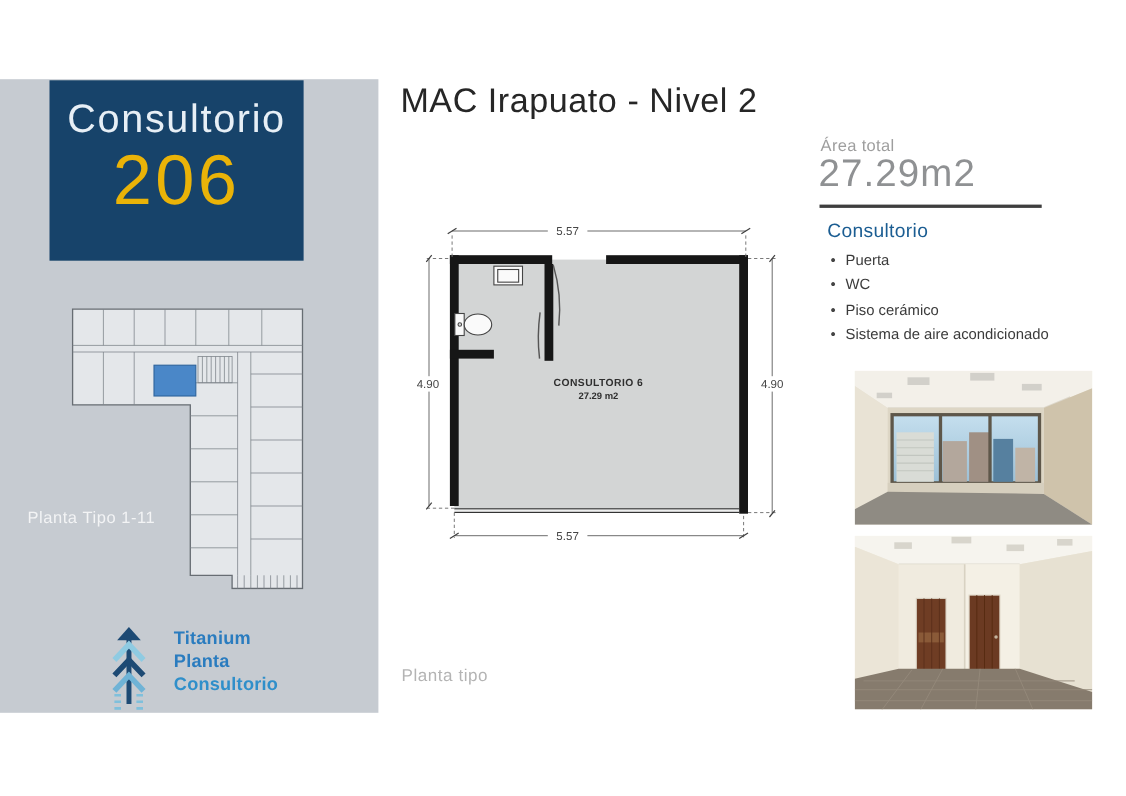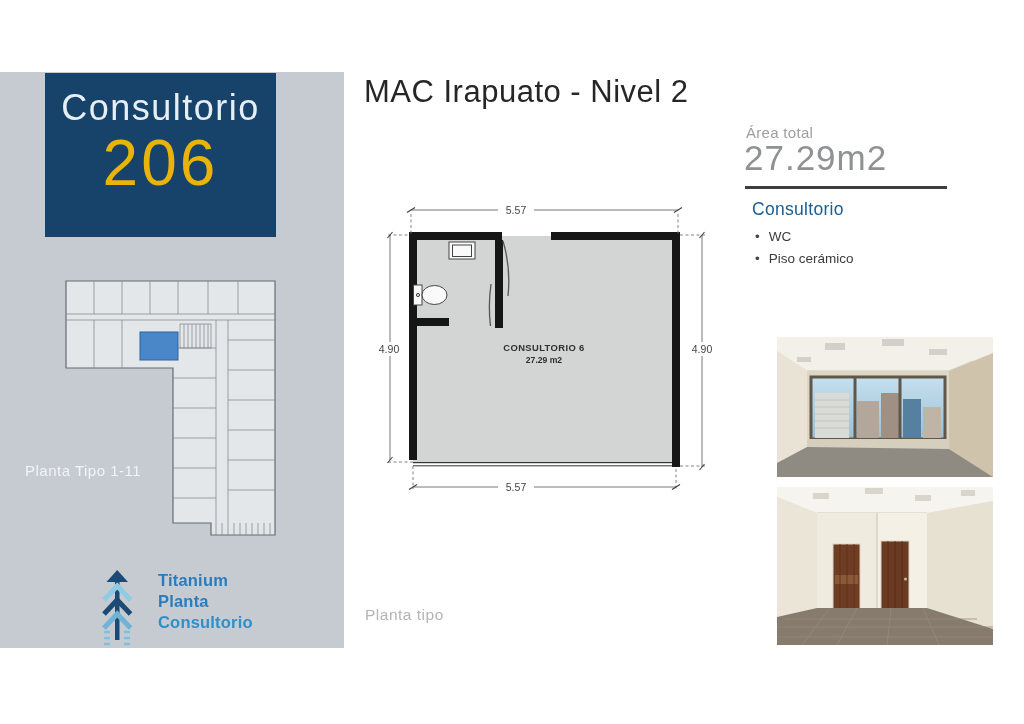--- a/index.html
+++ b/index.html
@@ -165,22 +165,24 @@
   </svg>
 
   <div class="plan-caption">Planta tipo</div>
 
   <div class="area-label">Área total</div>
   <div class="area-value">27.29m2</div>
   <div class="divider"></div>
   <div class="equip-heading">Consultorio</div>
 
   <ul class="equip-list">
+    <li>Puerta</li>
     <li>WC</li>
     <li>Piso cerámico</li>
+    <li>Sistema de aire acondicionado</li>
   </ul>
 
   <svg class="photo photo1" viewBox="0 0 216 140">
     <defs>
       <linearGradient id="sky" x1="0" y1="0" x2="0" y2="1">
         <stop offset="0" stop-color="#c5dfee"></stop>
           <stop offset="1" stop-color="#9cc0d6"></stop>
       </linearGradient>
     </defs>
     <rect x="0" y="0" width="216" height="140" fill="#e8e2d4"></rect>

